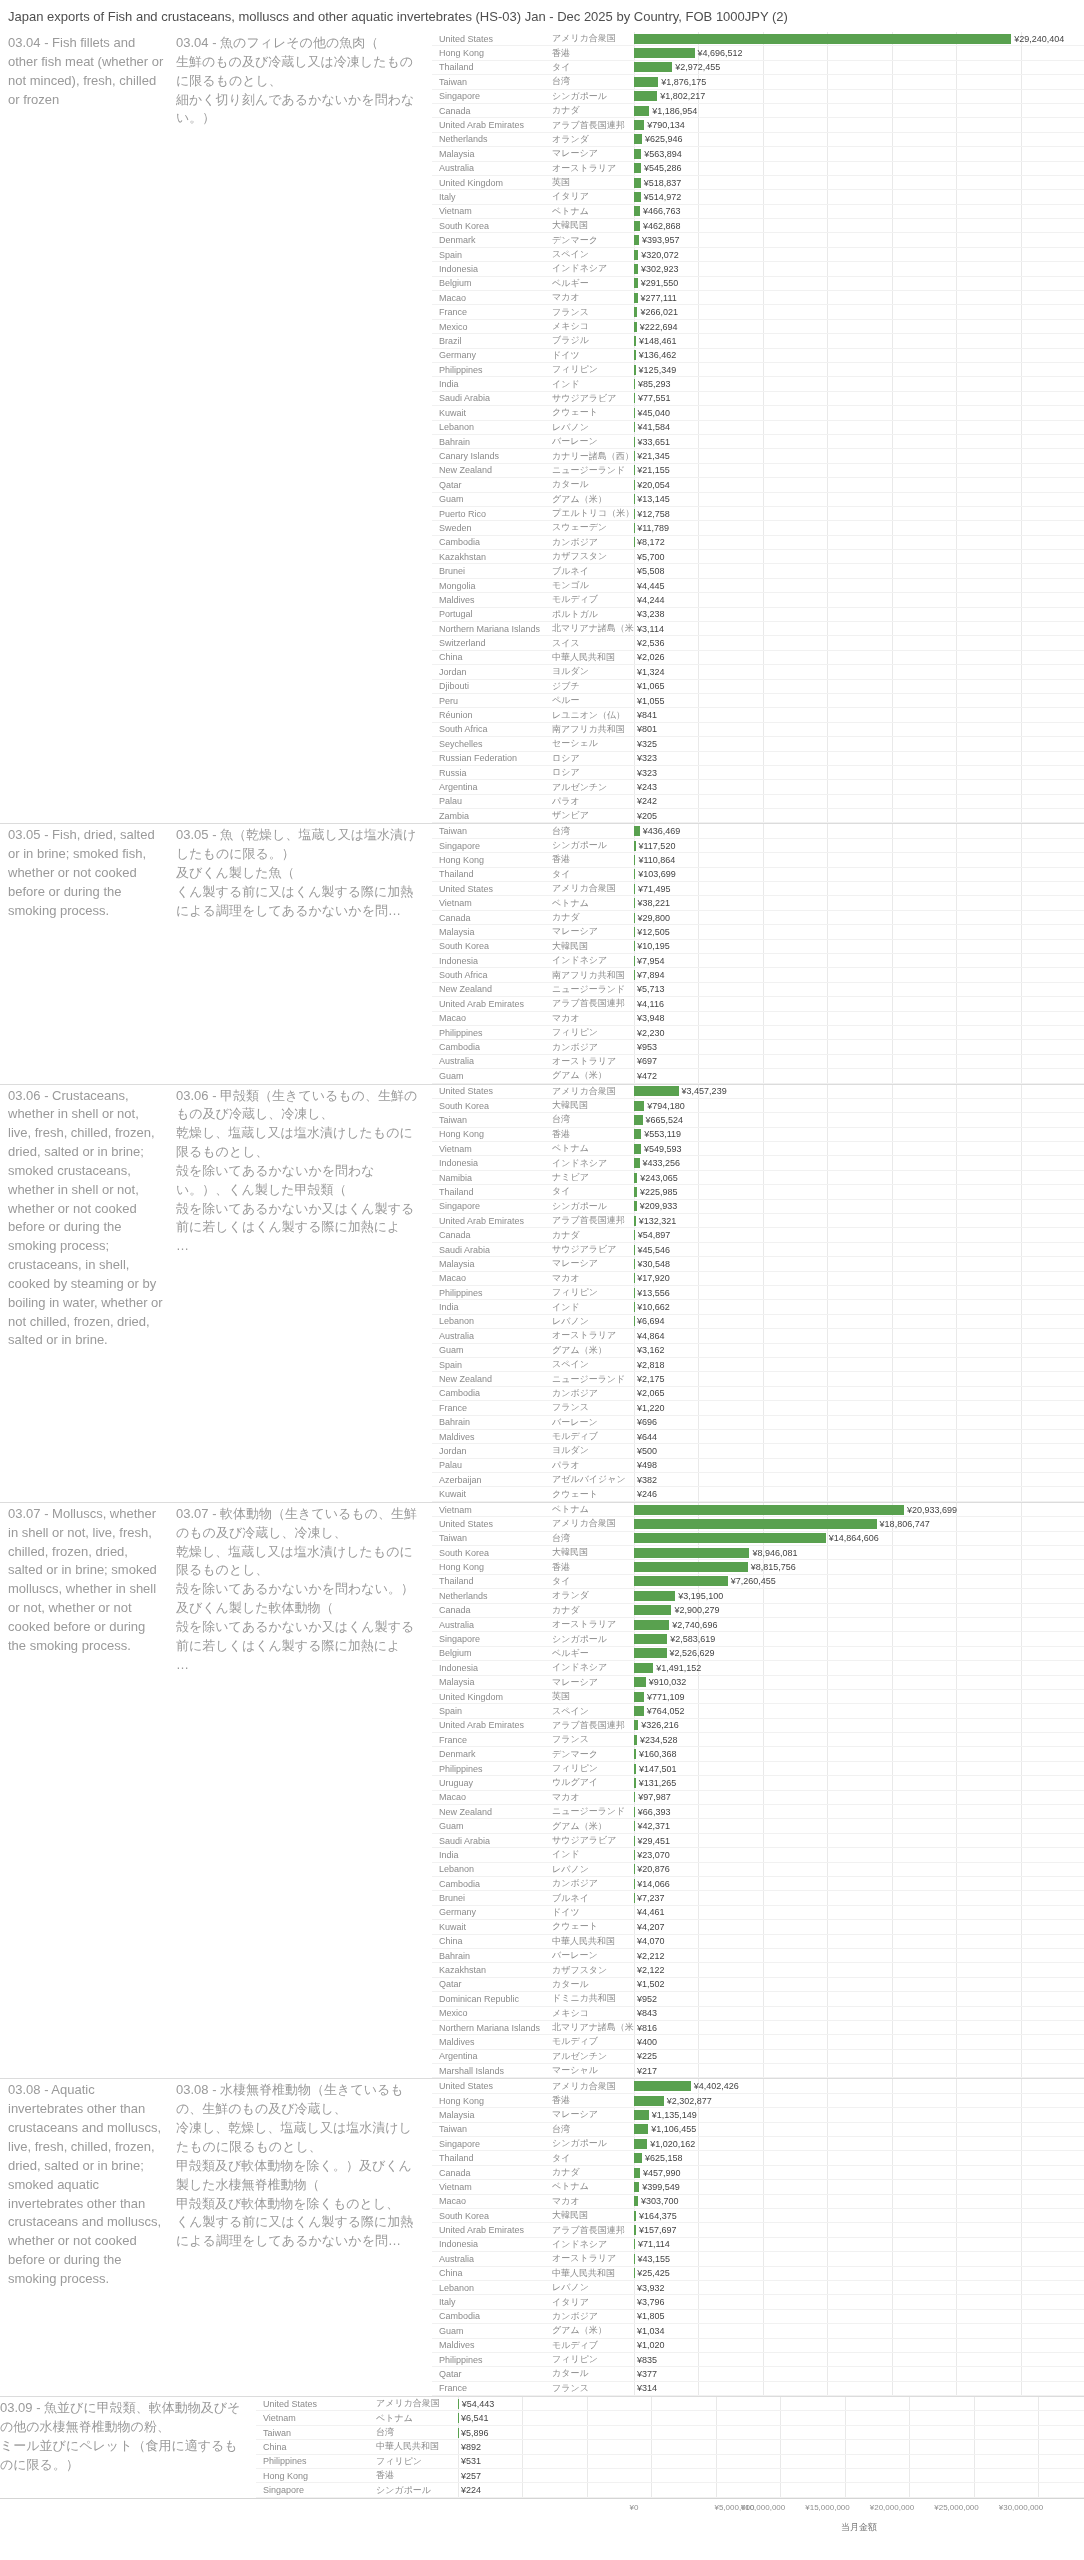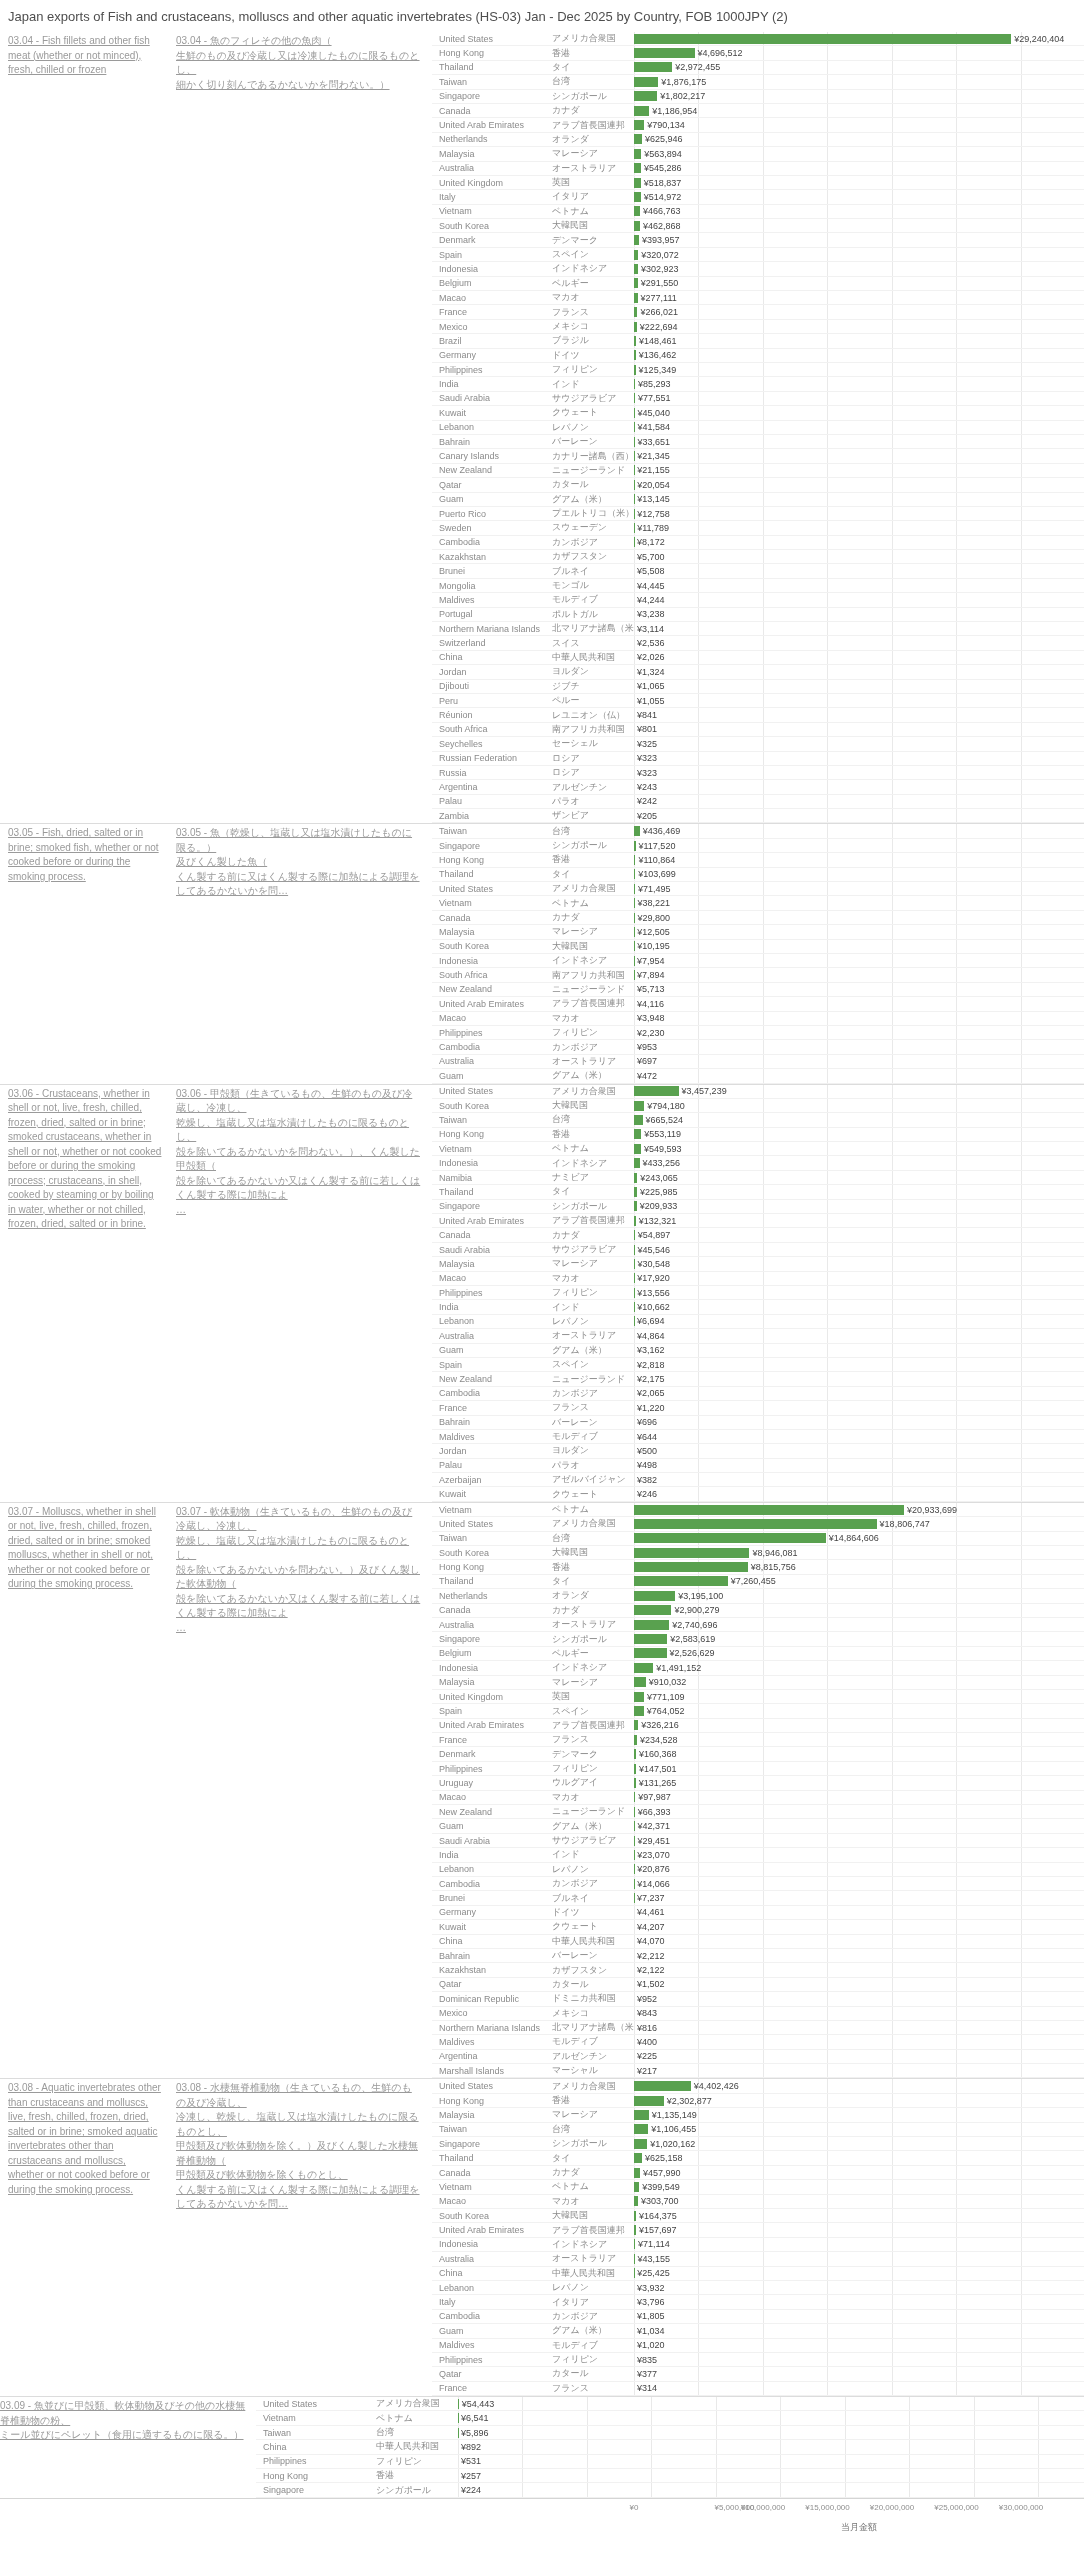--- a/index.html
+++ b/index.html
@@ -10,21 +10,21 @@
   .col-desc-en{width:176px;box-sizing:border-box;padding:2px 12px 0 8px;}
   .col-desc-jp{width:256px;box-sizing:border-box;padding:2px 10px 0 0;}
   .col-country{width:120px;box-sizing:border-box;padding-left:7px;}
   .col-country-jp{width:82px;box-sizing:border-box;}
   .col-chart{flex:1;min-width:0;}
   .header{display:flex;align-items:flex-end;border-bottom:1px solid #c9c9c9;height:15px;}
   .header .hcell{font-size:9px;font-weight:bold;color:#333;padding-bottom:2px;}
   
   .section{display:flex;align-items:stretch;}
   .section + .section{border-top:1px solid #dcdcdc;}
-  .desc{font-size:10px;line-height:1.45;color:#9a9a9a;white-space:pre-line;text-decoration:underline;}
+  .desc{font-size:13px;line-height:1.45;color:#9a9a9a;white-space:pre-line;}
   .rows{flex:1;min-width:0;}
   .row{display:flex;align-items:center;height:14.4px;box-sizing:border-box;border-bottom:1px solid #f1f1f1;}
   .c-country,.c-country-jp{font-size:9px;color:#8b8b8b;white-space:nowrap;overflow:hidden;}
   .c-chart{position:relative;height:100%;display:flex;align-items:center;box-sizing:border-box;
     background-image:repeating-linear-gradient(to right,#e9e9e9 0,#e9e9e9 1px,transparent 1px,transparent 64.5px);}
   .bar{height:10px;background:#59a14f;flex:0 0 auto;}
   .val{font-size:9px;color:#454545;margin-left:3px;white-space:nowrap;}
   
   .table-bottom{border-top:1px solid #d5d5d5;}
   .axis-row{position:relative;height:16px;margin-left:634px;width:450px;}

